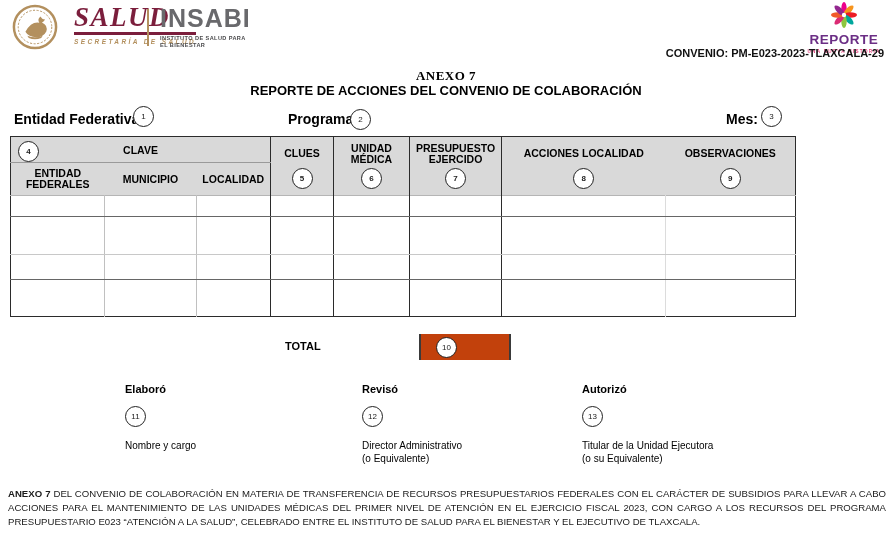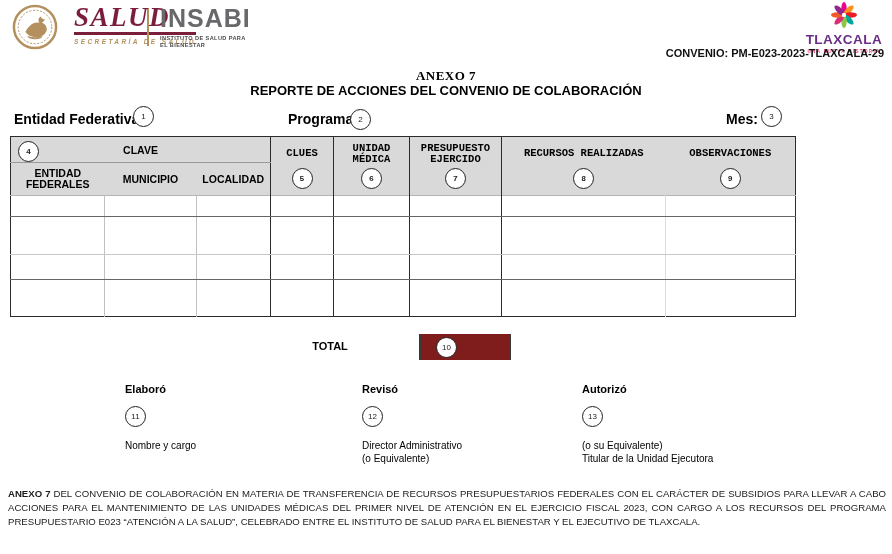--- a/index.html
+++ b/index.html
@@ -37,36 +37,36 @@
 
   
   .tbl { position:absolute; left:10px; top:136px; width:785px; border-collapse:collapse; table-layout:fixed; }
   .tbl th, .tbl td { padding:0; }
   .tbl { border:1.5px solid #2b2b2b; }
   .tbl th { background:#d9d9d9; font-weight:bold; font-size:10.5px; color:#000; }
   .clave-cell { position:relative; text-align:center; vertical-align:middle; height:26px; border-bottom:1px solid #9a9a9a; }
   .clave-circ { position:absolute; left:7px; top:4px; }
   .h2 th { height:32px; vertical-align:middle; text-align:center; line-height:11px; }
   .b-dark { border-left:1.5px solid #2b2b2b; }
-  .colhead { display:flex; flex-direction:column; height:58px;font-family:Liberation Mono, monospace; }
+  .colhead { display:flex; flex-direction:column; height:58px; }
   .colhead .lbl { height:31px; display:flex; align-items:center; justify-content:center; text-align:center; line-height:11px; padding-top:2px; }
   .colhead .cw { flex:1; display:flex; align-items:flex-start; justify-content:center; }
   .tbl thead { border-bottom:1px solid #b5b5b5; }
   .tbl td { background:#fff; }
   .r1 td { height:21px; border-bottom:1px solid #666; }
   .r2 td { height:38px; border-bottom:1px solid #c8c8c8; }
   .r3 td { height:25px; border-bottom:1px solid #666; }
   .r4 td { height:37px; }
   td.v-light { border-left:1px solid #c0c0c0; }
   td.v-dark  { border-left:1.5px solid #2b2b2b; }
   td.v-faint { border-left:1px solid #dcdcdc; }
 
   
-  .total-label { position:absolute; left:285px; top:340px; width:90px; text-align:center; font-weight:bold; font-size:11px; color:#000; }
-  .total-box { position:absolute; left:419px; top:334px; width:92px; height:26px; background:#7f1d1d;
+  .total-label { position:absolute; left:285px; top:340px; width:90px; text-align:left; font-weight:bold; font-size:11px; color:#000; }
+  .total-box { position:absolute; left:419px; top:334px; width:92px; height:26px; background:#c2410c;
                border-left:2px solid #3a3a3a; border-right:2px solid #3a3a3a;
                display:flex; align-items:center; }
   .total-box .circ { margin-left:15px; }
 
   
   .sig { position:absolute; }
   .sig-title { font-weight:bold; font-size:11px; color:#000; }
   .sig-circ { margin-top:10px; }
   .sig-cap { font-size:10px; color:#000; line-height:13px; margin-top:12px; }
 
@@ -115,21 +115,21 @@
           <ellipse rx="2.7" ry="6.6" cy="-6.4" fill="#ed1c24" transform="rotate(90)"></ellipse>
           <ellipse rx="2.7" ry="6.6" cy="-6.4" fill="#00a79d" transform="rotate(135)"></ellipse>
           <ellipse rx="2.7" ry="6.6" cy="-6.4" fill="#8dc63f" transform="rotate(180)"></ellipse>
           <ellipse rx="2.7" ry="6.6" cy="-6.4" fill="#db2b74" transform="rotate(225)"></ellipse>
           <ellipse rx="2.7" ry="6.6" cy="-6.4" fill="#f15a29" transform="rotate(270)"></ellipse>
           <ellipse rx="2.7" ry="6.6" cy="-6.4" fill="#93278f" transform="rotate(315)"></ellipse>
           <circle r="2.2" fill="#ffffff"></circle>
         </g>
       </svg>
     </span>
-    <div class="tlax-word">TLAXCALA</div>
+    <div class="tlax-word">REPORTE</div>
     <div class="tlax-sub">UNA NUEVA HISTORIA</div>
   </div>
 
   <div class="convenio">CONVENIO: PM-E023-2023-TLAXCALA-29</div>
 
   <div class="title1">ANEXO 7</div>
   <div class="title2">REPORTE DE ACCIONES DEL CONVENIO DE COLABORACIÓN</div>
 
   <div class="ff-label" style="left:14px">Entidad Federativa:</div>
   <span class="circ ff-circ" style="left:133px">1</span>
@@ -176,21 +176,21 @@
         <th rowspan="2" class="b-dark">
           <div class="colhead">
             <div class="lbl">PRESUPUESTO EJERCIDO</div>
             <div class="cw">
                 <span class="circ">7</span>
               </div>
           </div>
         </th>
         <th rowspan="2" class="b-dark">
           <div class="colhead">
-            <div class="lbl">RECURSOS REALIZADAS</div>
+            <div class="lbl">ACCIONES LOCALIDAD</div>
             <div class="cw">
                 <span class="circ">8</span>
               </div>
           </div>
         </th>
         <th rowspan="2">
           <div class="colhead">
             <div class="lbl">OBSERVACIONES</div>
             <div class="cw">
                 <span class="circ">9</span>
@@ -268,22 +268,22 @@
     <div class="sig-cap">
       <div>Director Administrativo</div>
       <div>(o Equivalente)</div>
     </div>
   </div>
 
   <div class="sig" style="left:582px; top:383px; width:182px">
     <div class="sig-title">Autorizó</div>
     <div class="sig-circ"><span class="circ">13</span></div>
     <div class="sig-cap">
+      <div>Titular de la Unidad Ejecutora</div>
       <div>(o su Equivalente)</div>
-      <div>Titular de la Unidad Ejecutora</div>
     </div>
   </div>
 
   <div class="footnote">
     <b>ANEXO 7</b><span> DEL CONVENIO DE COLABORACIÓN EN MATERIA DE TRANSFERENCIA DE RECURSOS PRESUPUESTARIOS FEDERALES CON EL CARÁCTER DE SUBSIDIOS PARA LLEVAR A CABO ACCIONES PARA EL MANTENIMIENTO DE LAS UNIDADES MÉDICAS DEL PRIMER NIVEL DE ATENCIÓN EN EL EJERCICIO FISCAL 2023, CON CARGO A LOS RECURSOS DEL PROGRAMA PRESUPUESTARIO E023 “ATENCIÓN A LA SALUD”, CELEBRADO ENTRE EL INSTITUTO DE SALUD PARA EL BIENESTAR Y EL EJECUTIVO DE TLAXCALA.</span>
   </div>
 
 </div>
 
 </body></html>

